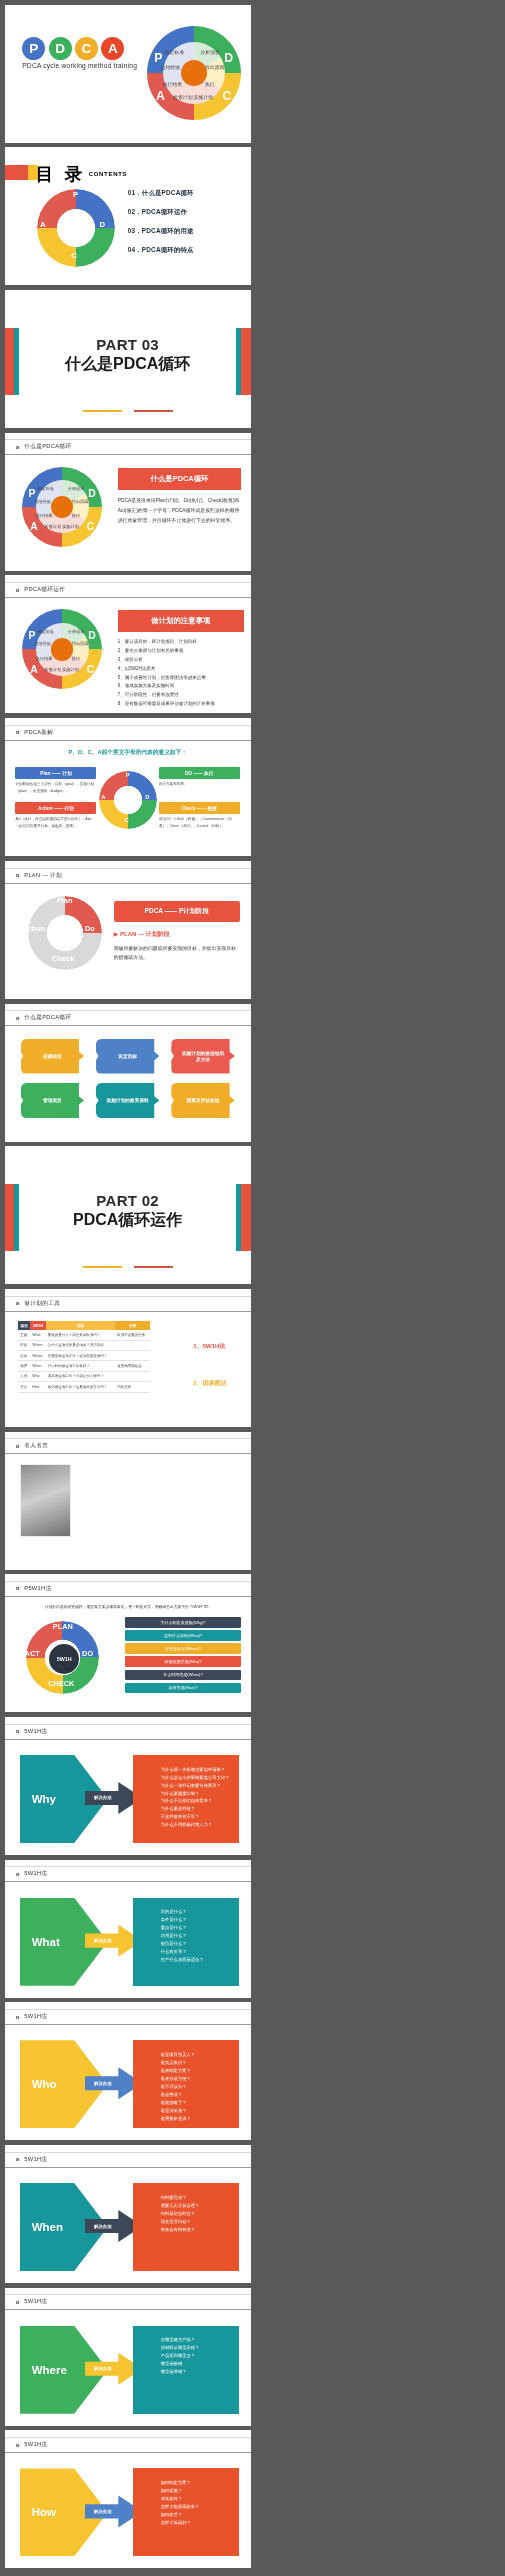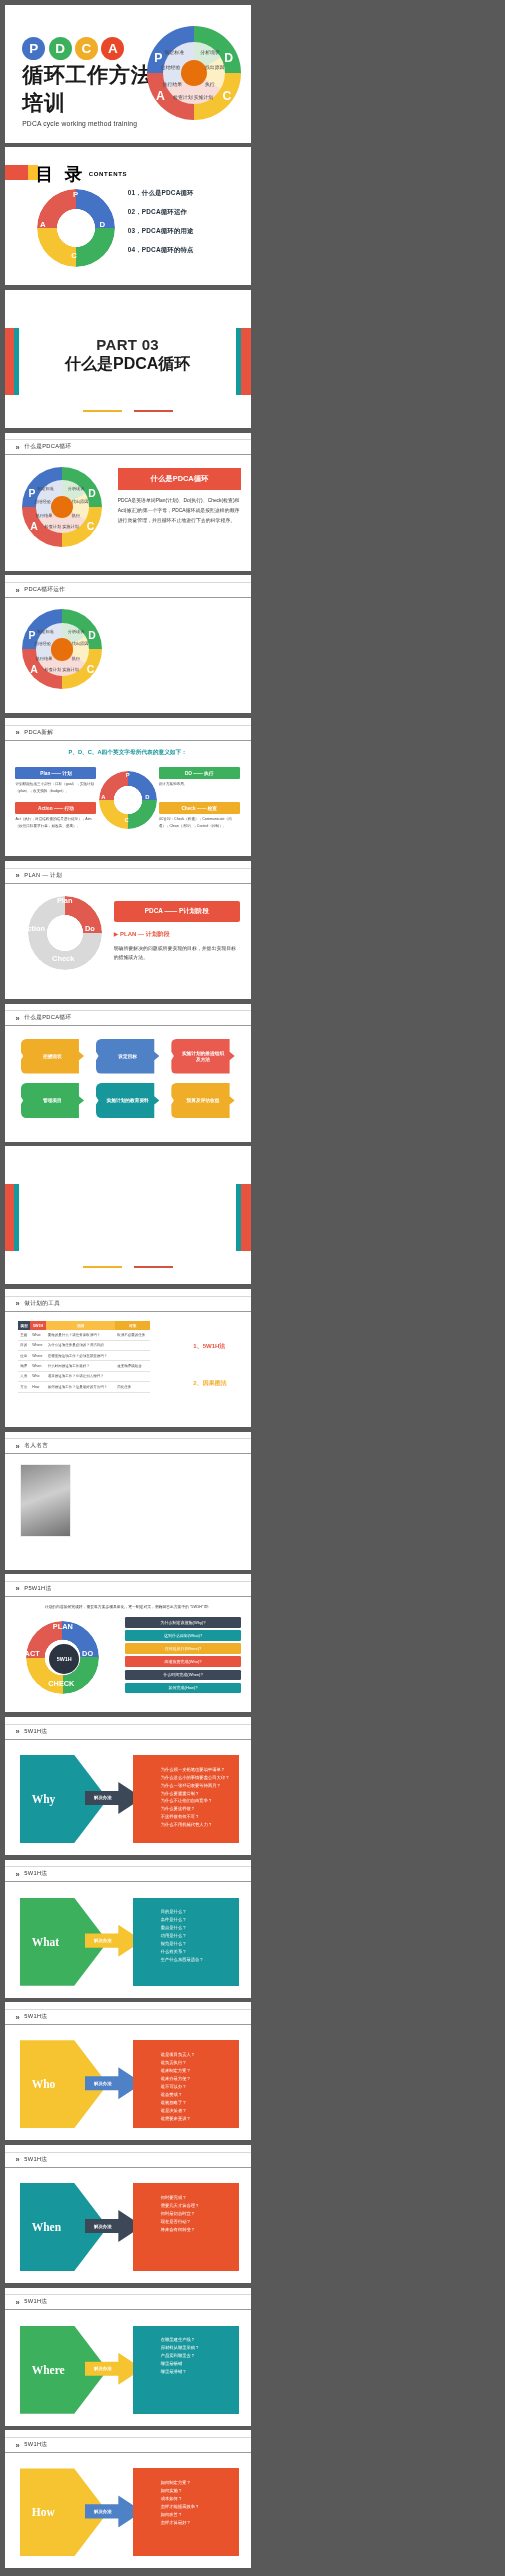--- a/index.html
+++ b/index.html
@@ -66,21 +66,21 @@
 
   
   .plate{color:#fff;font-weight:bold;font-size:7.4px;text-align:center;padding:6px 0;}
   .plate.red{background:#e8533f}
   .ptxt{font-size:4.9px;line-height:2.0;color:#333;}
 
   
   .nlist{font-size:4.5px;line-height:1.95;color:#333;}
 
   
-  .fivew{position:absolute;left:15px;top:38px;right:12px;bottom:9.4px;font-family:Liberation Serif, serif;}
+  .fivew{position:absolute;left:15px;top:38px;right:12px;bottom:9.4px;}
   .chev-big{position:absolute;left:0;top:0;width:88px;height:88px;
      clip-path:polygon(0 0,62% 0,100% 50%,62% 100%,0 100%);
      display:flex;align-items:center;justify-content:flex-start;padding-left:12px;
      color:#fff;font-size:11.5px;font-weight:bold;}
   .arrow-mid{position:absolute;left:65px;top:27px;width:58px;height:32px;
      clip-path:polygon(0 28%,58% 28%,58% 0,100% 50%,58% 100%,58% 72%,0 72%);
      display:flex;align-items:center;justify-content:flex-start;padding-left:9.4px;
      color:#fff;font-size:4.4px;font-weight:bold;}
   .wbox{position:absolute;left:113px;top:0;right:0;height:88px;padding:10.8px 0 0 28px;}
   .wbox p{color:#fff;font-size:4.3px;line-height:1.85;}
@@ -108,21 +108,20 @@
 
 <div class="grid" id="root">
     <div class="slide">
   <div class="cover-left">
    <div class="pdca-dots">
      <span class="d-p">P</span>
           <span class="d-d">D</span>
           <span class="d-c">C</span>
           <span class="d-a">A</span>
         </div>
-   <div class="cover-title">循环工作方法培训</div>
    <div class="cover-sub">PDCA cycle working method training</div>
    </div>
   <div class="wheel" style="--w:94px;position:absolute;left:142px;top:21.6px">
     <div class="ring"></div>
     <div class="inner"></div>
     <div class="hub"></div>
     <span class="bigl p">P</span>
         <span class="bigl d">D</span>
         <span class="bigl c">C</span>
         <span class="bigl a">A</span>
@@ -217,20 +216,33 @@
         <span class="bigl a">A</span>
     <span class="seg" style="left:19%;top:24%">制定标准</span>
         <span class="seg" style="left:57%;top:24%">分析现状</span>
         <span class="seg" style="left:62%;top:40%">找出原因</span>
         <span class="seg" style="left:62%;top:58%">执行</span>
         <span class="seg" style="left:50%;top:72%">实施计划</span>
         <span class="seg" style="left:28%;top:72%">检查计划</span>
         <span class="seg" style="left:17%;top:58%">执行结果</span>
         <span class="seg" style="left:15%;top:40%">总结经验</span>
       </div>
+  <div style="position:absolute;left:113px;right:6.7px;top:35px;">
+   <div class="plate red">做计划的注意事项</div>
+   <div class="nlist" style="margin-top:6px">
+     <div>1、要认清目的，即计划项目、计划目标</div>
+          <div>2、要充分掌握与计划有关的事项</div>
+          <div>3、现状分析</div>
+          <div>4、以5W2H法思考</div>
+          <div>5、属于改善性计划，把鱼骨图法带进来运用</div>
+          <div>6、做成实施方案及实施时间</div>
+          <div>7、可分阶段性，但要有连贯性</div>
+          <div>8、应有数据可衡量及成果评估做计划的注意事项</div>
+        </div>
+      </div>
     </div>
     <div class="slide">
       <div class="hdr">
   <span class="chev">»</span>
   <span class="htxt">PDCA新解</span>
       </div>
   <div style="position:absolute;left:0;right:0;top:31px;text-align:center;font-size:5.7px;font-weight:bold;color:#17969b">P、D、C、A四个英文字母所代表的意义如下：</div>
   <div style="position:absolute;left:94px;top:53px;width:58px;height:58px;border-radius:50%;background:conic-gradient(#4472c4 0deg 90deg,#3cb05d 90deg 180deg,#f5c430 180deg 270deg,#e05a4f 270deg 360deg);
     -webkit-mask:radial-gradient(circle,transparent 0 34%,#000 35%);mask:radial-gradient(circle,transparent 0 34%,#000 35%)">
     <span style="position:absolute;left:50%;top:6%;transform:translate(-50%,-50%);color:#fff;font-weight:bold;font-size:5.8px">P</span>
@@ -288,20 +300,24 @@
       </div>
     </div>
     <div class="slide">
    <div class="bar-l">
         <i class="o" style="width:9.4px;background:#e8533f"></i>
         <i class="t" style="width:5.4px;background:#139a9e"></i>
       </div>
    <div class="bar-r">
         <i class="t" style="width:5.4px;background:#139a9e"></i>
         <i class="o" style="width:9.4px;background:#e8533f"></i>
+      </div>
+   <div class="part-wrap">
+     <div class="part-num">PART 02</div>
+     <div class="part-cn">PDCA循环运作</div>
       </div>
    <div class="part-ul">
         <i class="y"></i>
         <i class="r"></i>
       </div>
     </div>
     <div class="slide">
       <div class="hdr">
   <span class="chev">»</span>
   <span class="htxt">做计划的工具</span>

